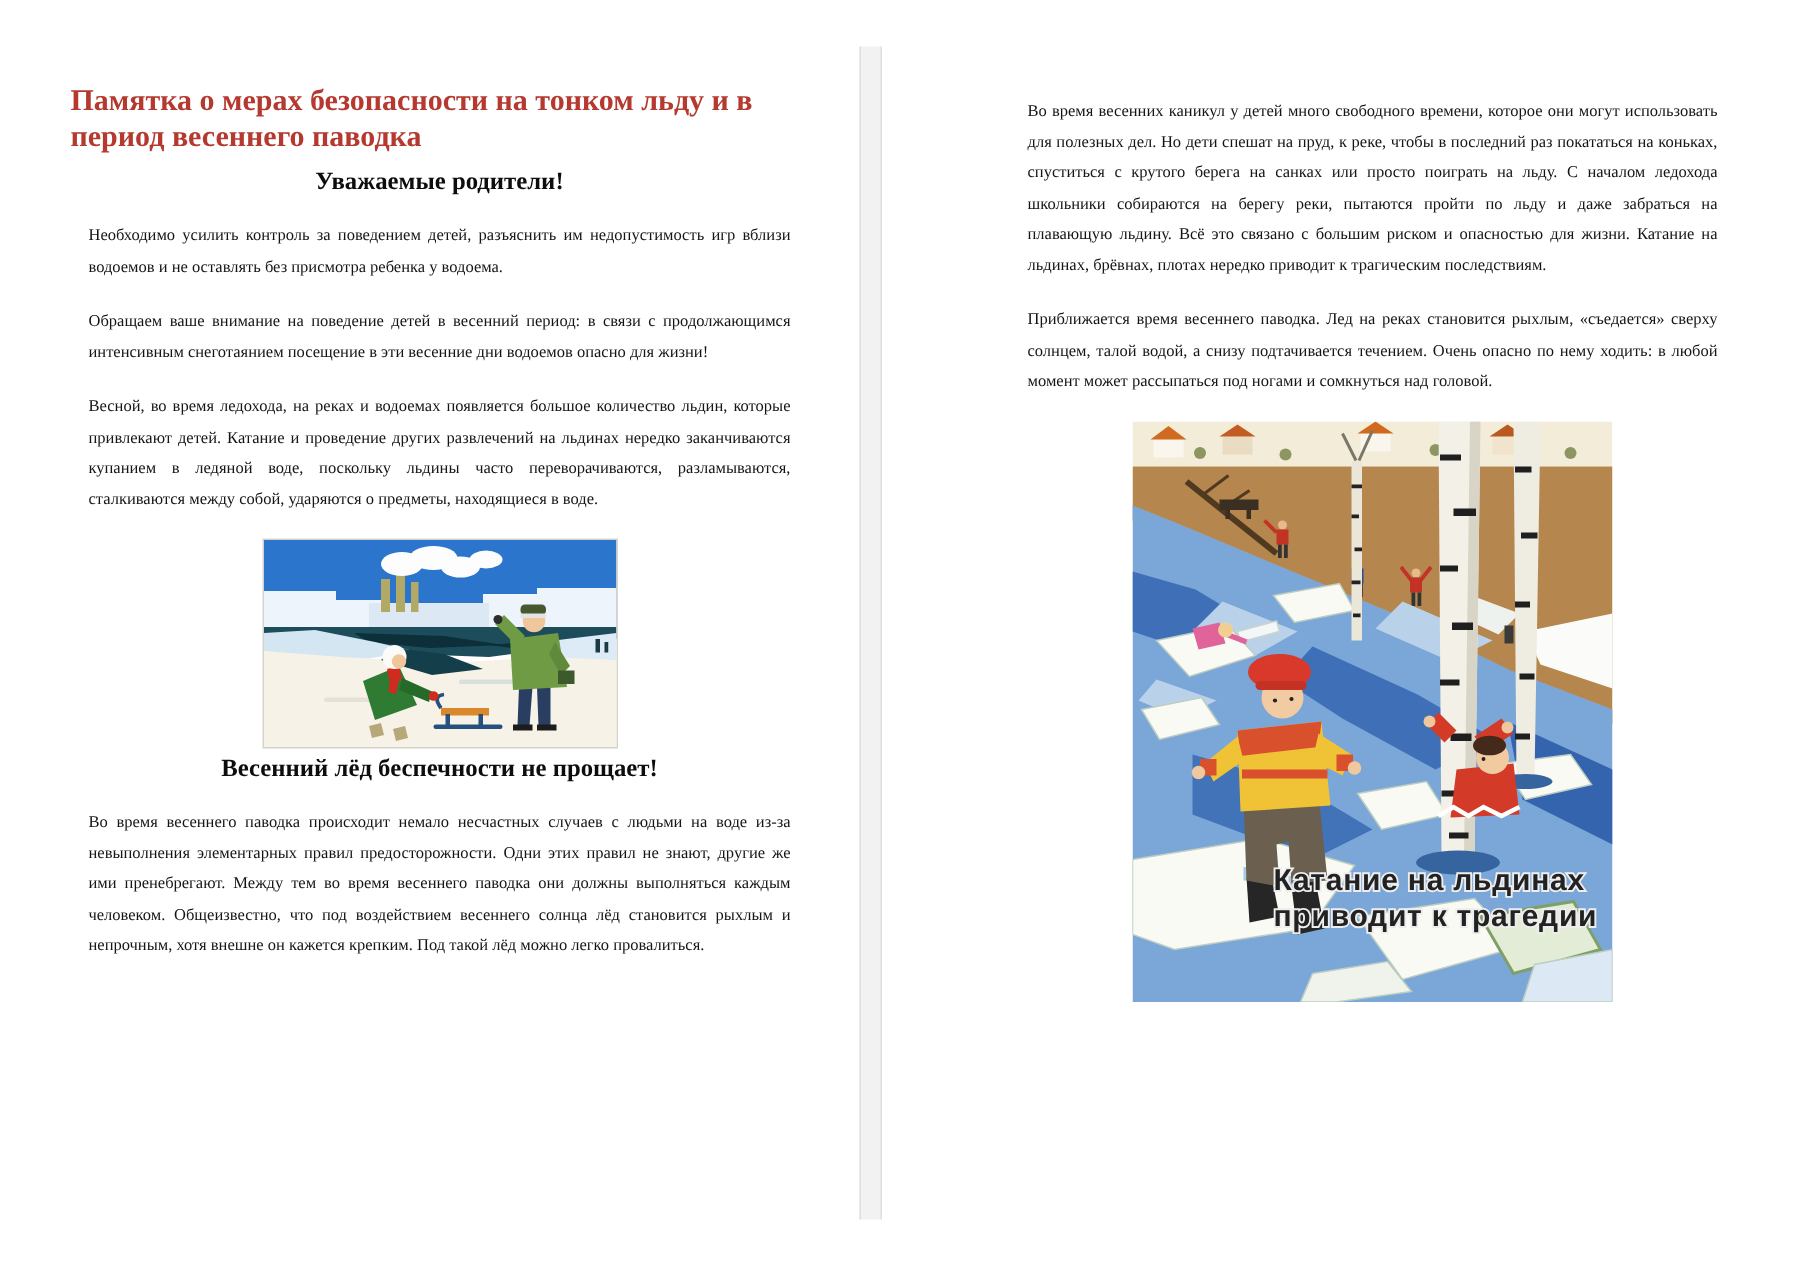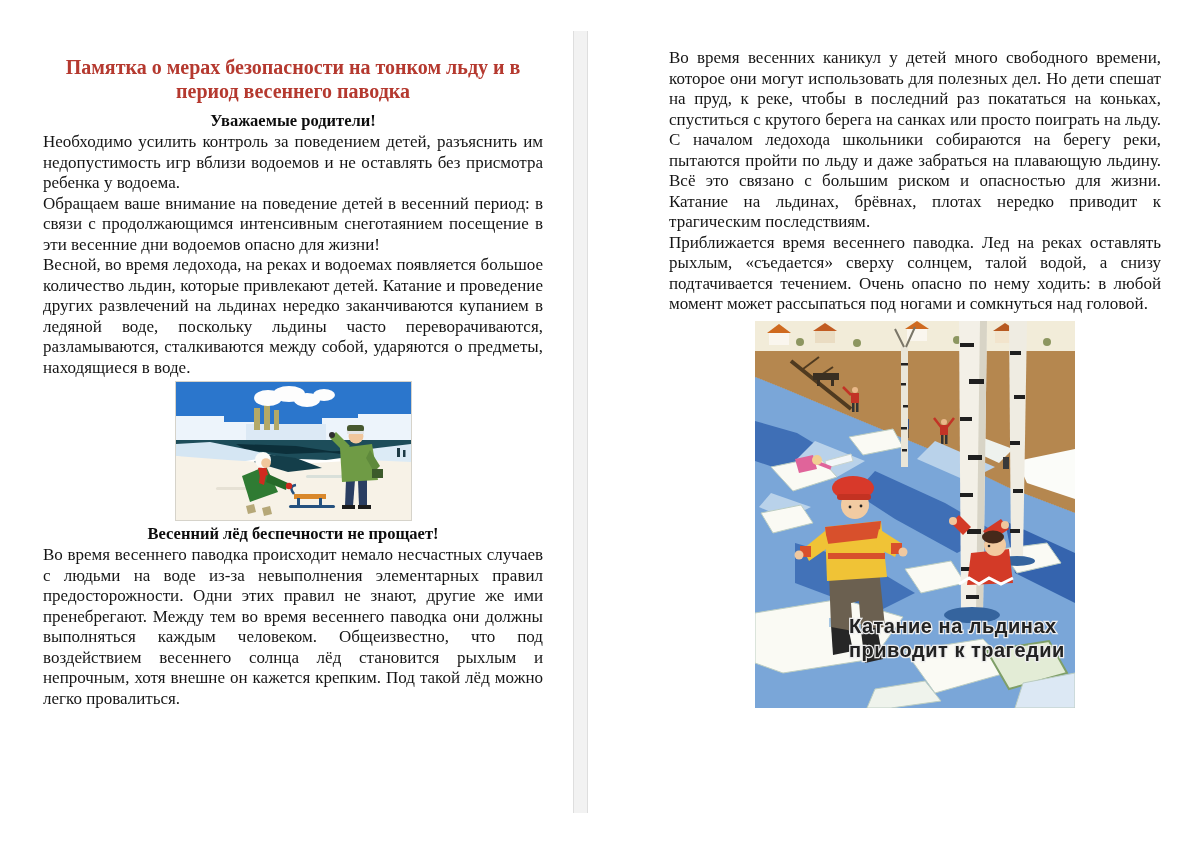--- a/index.html
+++ b/index.html
@@ -30,35 +30,34 @@
     top: 0;
   }
   .col-left  { left: 43px;  top: 55px; width: 500px; }
   .col-right { left: 669px; top: 48px; width: 492px; }
 
   h1.doc-title {
     margin: 0 4px 7px;
     font-size: 20px;
     line-height: 24px;
     font-weight: bold;
-    text-align: center;
     color: var(--title-red, #b5392f);
   }
   h2.sub-heading {
     margin: 1px;
     font-size: 16.5px;
     line-height: 21px;
     font-weight: bold;
     text-align: center;
     color: #0d0d0d;
   }
   h2.after-fig { margin: 2px 0 1px; }
   p.body-par {
-    margin: 0;
-    font-size: 17px;
+    margin: 16px;
+    font-size: 11px;
     line-height: 20.5px;
     text-align: justify;
     text-justify: inter-word;
   }
   figure { margin: 0; }
   .fig-left {
     width: 235px;
     height: 138px;
     margin: 3px auto 2px;
     border: 1px solid #d6d3ca;
@@ -160,21 +159,21 @@
       </g>
     </svg>
   </figure>
 
   <h2 class="sub-heading after-fig">Весенний лёд беспечности не прощает!</h2>
   <p class="body-par">Во время весеннего паводка происходит немало несчастных случаев с людьми на воде из-за невыполнения элементарных правил предосторожности. Одни этих правил не знают, другие же ими пренебрегают. Между тем во время весеннего паводка они должны выполняться каждым человеком. Общеизвестно, что под воздействием весеннего солнца лёд становится рыхлым и непрочным, хотя внешне он кажется крепким. Под такой лёд можно легко провалиться.</p>
 </div>
 
 <div class="col col-right">
   <p class="body-par">Во время весенних каникул у детей много свободного времени, которое они могут использовать для полезных дел. Но дети спешат на пруд, к реке, чтобы в последний раз покататься на коньках, спуститься с крутого берега на санках или просто поиграть на льду. С началом ледохода школьники собираются на берегу реки, пытаются пройти по льду и даже забраться на плавающую льдину. Всё это связано с большим риском и опасностью для жизни. Катание на льдинах, брёвнах, плотах нередко приводит к трагическим последствиям.</p>
-  <p class="body-par">Приближается время весеннего паводка. Лед на реках оставлять рыхлым, «съедается» сверху солнцем, талой водой, а снизу подтачивается течением. Очень опасно по нему ходить: в любой момент может рассыпаться под ногами и сомкнуться над головой.</p>
+  <p class="body-par">Приближается время весеннего паводка. Лед на реках становится рыхлым, «съедается» сверху солнцем, талой водой, а снизу подтачивается течением. Очень опасно по нему ходить: в любой момент может рассыпаться под ногами и сомкнуться над головой.</p>
 
   <figure class="fig-right">
     <svg viewBox="0 0 320 387" width="320" height="387">
       <rect x="0" y="0" width="320" height="30" fill="#f2ecd9"></rect>
       <g>
         <rect x="14" y="12" width="20" height="12" fill="#faf6ee"></rect>
         <polygon points="12,12 24,3 36,12" fill="#cf6a1f"></polygon>
         <rect x="60" y="10" width="20" height="12" fill="#eadcc2"></rect>
         <polygon points="58,10 70,2 82,10" fill="#c25c22"></polygon>
         <rect x="152" y="8" width="20" height="12" fill="#faf6ee"></rect>

